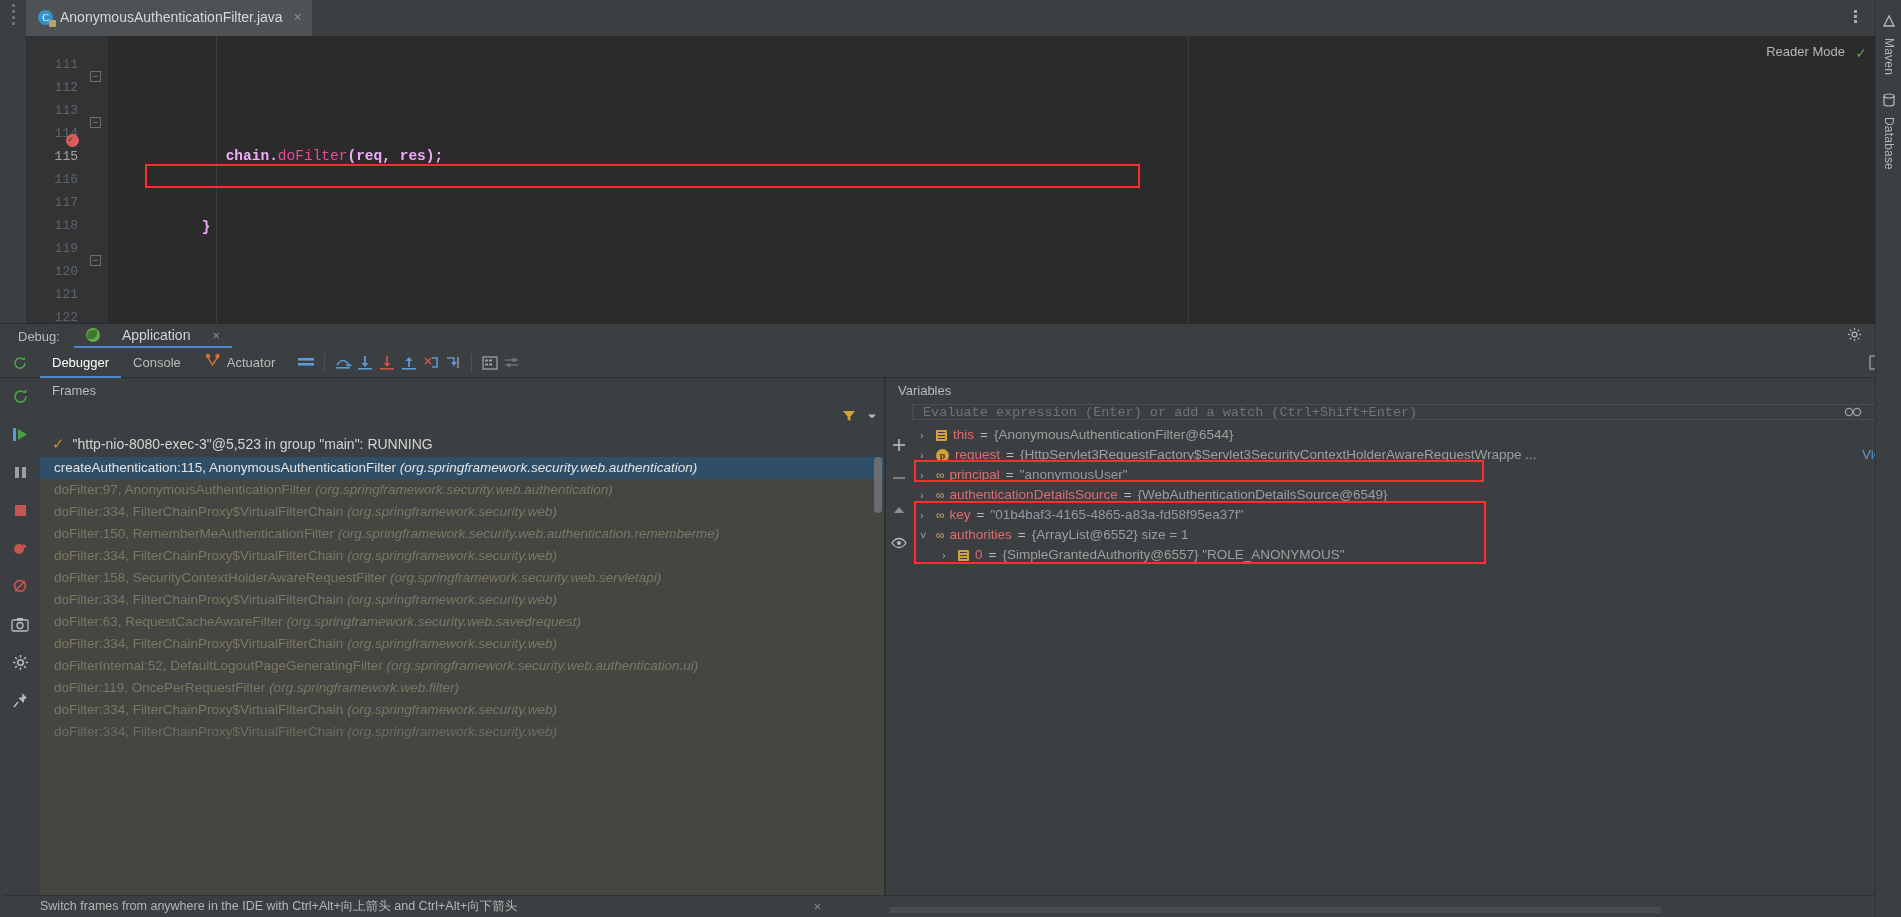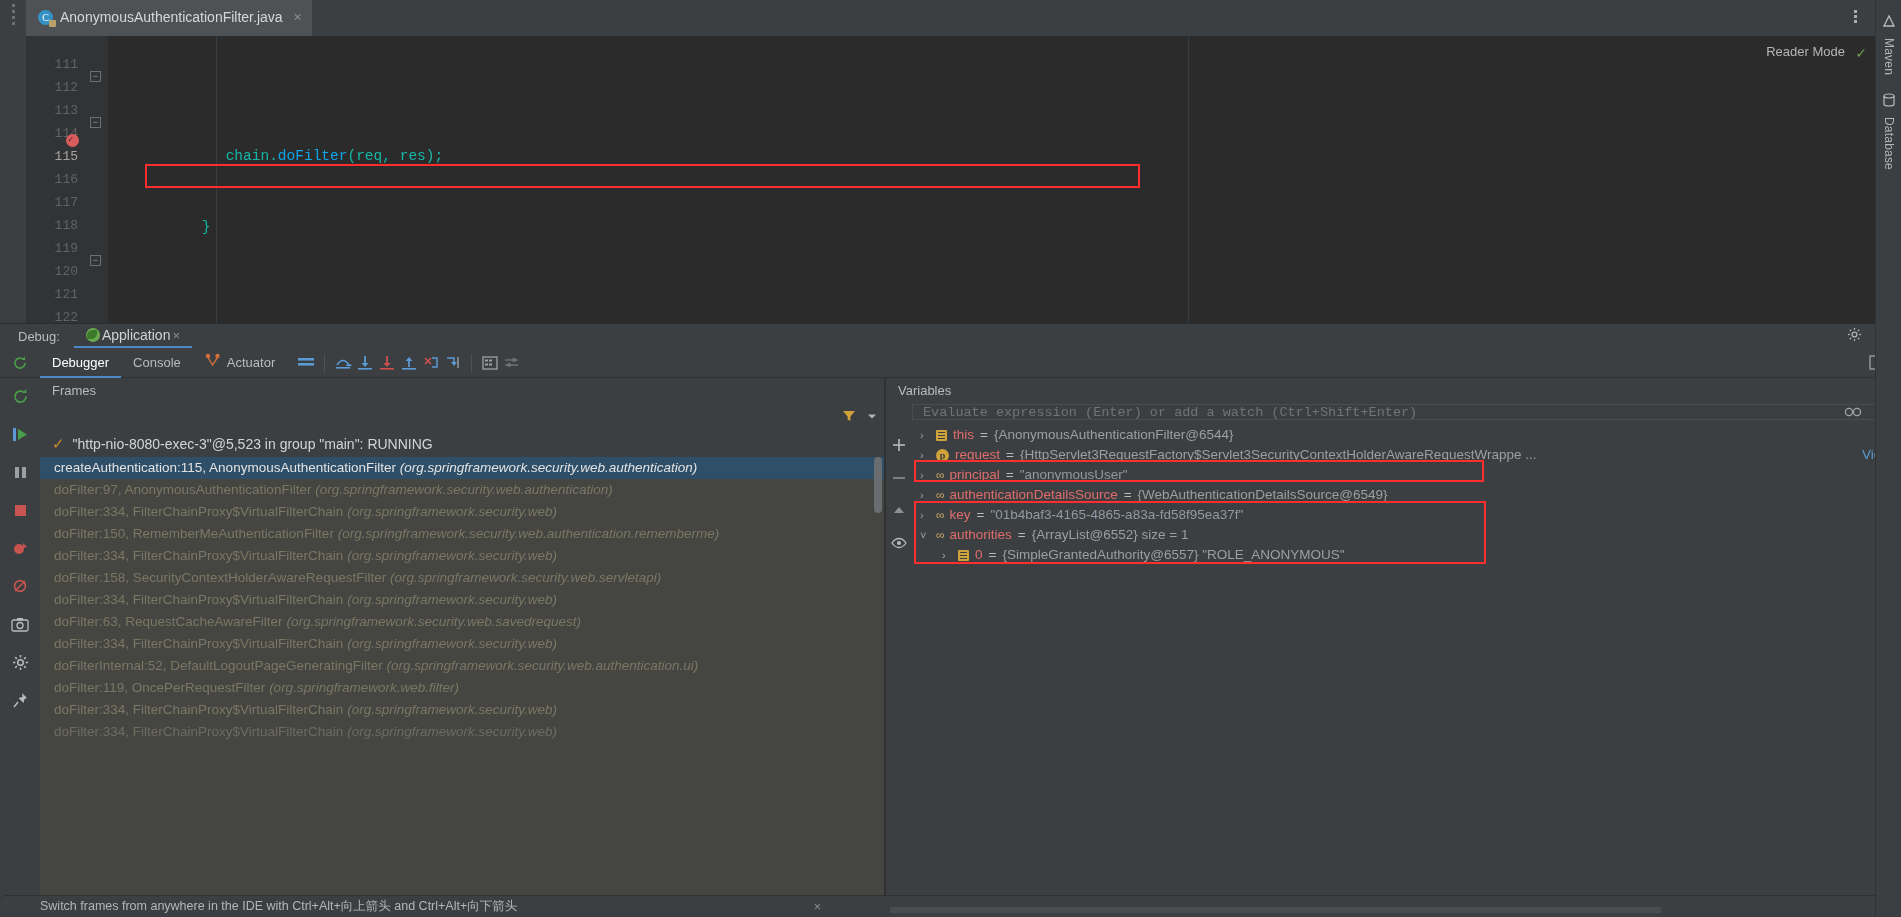--- a/index.html
+++ b/index.html
@@ -52,41 +52,41 @@
         left:2px; top:0px; font-weight:bold;}
   .foldgut { width:22px; background:#313335; flex:0 0 22px; position:relative; padding-top:6px;}
   .foldgut .fm { height:23px; position:relative; }
   .foldgut .fm span { position:absolute; left:4px; top:6px; width:11px; height:11px;
         border:1px solid #6d6f70; color:#9a9a9a; font-size:9px; line-height:9px;
         text-align:center; background:#313335;}
   .codecol { flex:1; position:relative; background:#2b2b2b; padding-top:6px;
              font-family:"Liberation Mono", monospace; font-size:14.5px;
              white-space:pre; overflow:hidden; }
   .cline { height:23px; line-height:23px; padding-left:10px; position:relative; }
-  .ident { color:#0ea5e9; }
-  .plain { color:#14b8a6; }
+  .ident { color:#ec4899; }
+  .plain { color:#f0abfc;font-weight:bold; }
   .vline { position:absolute; top:0; bottom:0; width:1px; background:#3a3d3f; }
 
   .redbox { position:absolute; border:2px solid #ff2d2d; pointer-events:none; z-index:20; }
 
   .readermode { position:absolute; right:56px; top:8px; color:#b5b5b5; font-size:13px; }
   .rm-check { position:absolute; right:34px; top:9px; color:#6a9f50; font-size:14px; }
   .errstripe { position:absolute; right:8px; width:12px; height:2px; background:#b05050; }
   .scrollthumb { position:absolute; right:4px; width:8px; background:#5a5d5f; border-radius:4px;}
 
   
   .hscroll { position:absolute; left:108px; right:30px; bottom:2px; height:7px; }
 
   
   .debugwin { flex:1; background:#3c3f41; display:flex; flex-direction:column;
               border-top:1px solid #2b2b2b; position:relative; }
   .dw-head { height:24px; display:flex; align-items:center; background:#3c3f41;
              padding-left:18px; position:relative; }
   .dw-head .dlabel { color:#bbbbbb; font-size:13px; margin-right:14px; }
-  .dw-tab { display:flex; align-items:center; gap:2px; padding:0 12px; height:24px;
+  .dw-tab { display:flex; align-items:center; gap:22px; padding:0 12px; height:24px;
             border-bottom:2px solid #4a88c7; }
   .dw-tab .spring { width:14px; height:14px; border-radius:50%; background:#6aa84f;
             position:relative; }
   .dw-tab .spring::before{content:''; position:absolute; left:1px; top:2px;
             width:10px; height:9px; background:#3c7a2b; border-radius:60% 10% 60% 10%;}
   .dw-tab .tl { color:#d2d2d2; font-size:14px; }
   .dw-tab .cl { color:#8e9295; font-size:13px; }
   .dw-head-right { position:absolute; right:10px; top:3px; display:flex; gap:14px;
             align-items:center; color:#b0b0b0; }
 

